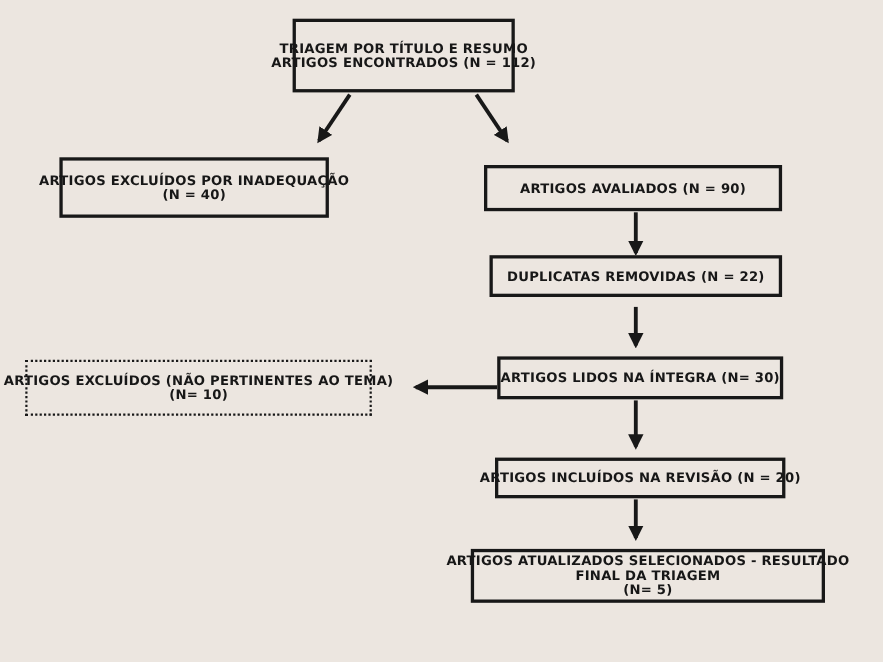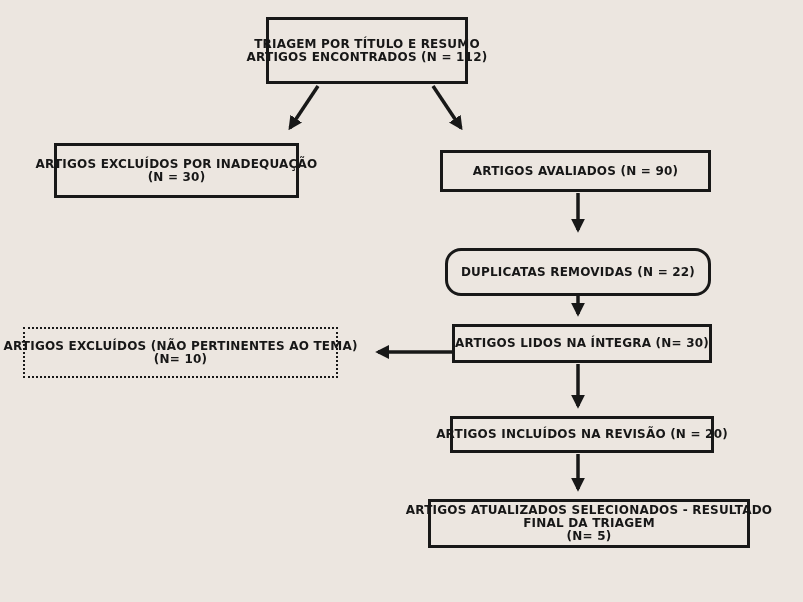--- a/index.html
+++ b/index.html
@@ -40,21 +40,21 @@
   .box .ln {
     white-space: nowrap;
   }
   .dotted {
     border: 2px dotted #181818;
   }
   
   .b-triagem    { left: 266px; top: 17px;  width: 202px; height: 67px; }
   .b-excl1      { left: 26px;  top: 143px; width: 245px; height: 55px; margin-left: 28px; }
   .b-avaliados  { left: 440px; top: 150px; width: 271px; height: 42px; text-align: center; }
-  .b-duplicatas { left: 445px; top: 248px; width: 266px; height: 48px; border-radius: 16px; }
+  .b-duplicatas { left: 445px; top: 232px; width: 266px; height: 38px; }
   .b-lidos      { left: 452px; top: 324px; width: 260px; height: 39px; }
   .b-excl2      { left: 23px;  top: 327px; width: 315px; height: 51px; }
   .b-incluidos  { left: 450px; top: 416px; width: 264px; height: 37px; }
   .b-final      { left: 428px; top: 499px; width: 322px; height: 49px; text-align: center; }
 </style>
 </head>
 <body>
 
 <div id="canvas">
 
@@ -73,21 +73,21 @@
     <line x1="578" y1="454" x2="578" y2="489" stroke="#181818" stroke-width="3.5" marker-end="url(#ah)"></line>
   </svg>
 
   <div class="box b-triagem">
     <div class="ln">TRIAGEM POR TÍTULO E RESUMO</div>
     <div class="ln">ARTIGOS ENCONTRADOS (N = 112)</div>
   </div>
 
   <div class="box b-excl1">
     <div class="ln">ARTIGOS EXCLUÍDOS POR INADEQUAÇÃO</div>
-    <div class="ln">(N = 30)</div>
+    <div class="ln">(N = 40)</div>
   </div>
 
   <div class="box b-avaliados">
     <div class="ln">ARTIGOS AVALIADOS (N = 90)</div>
   </div>
 
   <div class="box b-duplicatas">
     <div class="ln">DUPLICATAS REMOVIDAS (N = 22)</div>
   </div>
 

